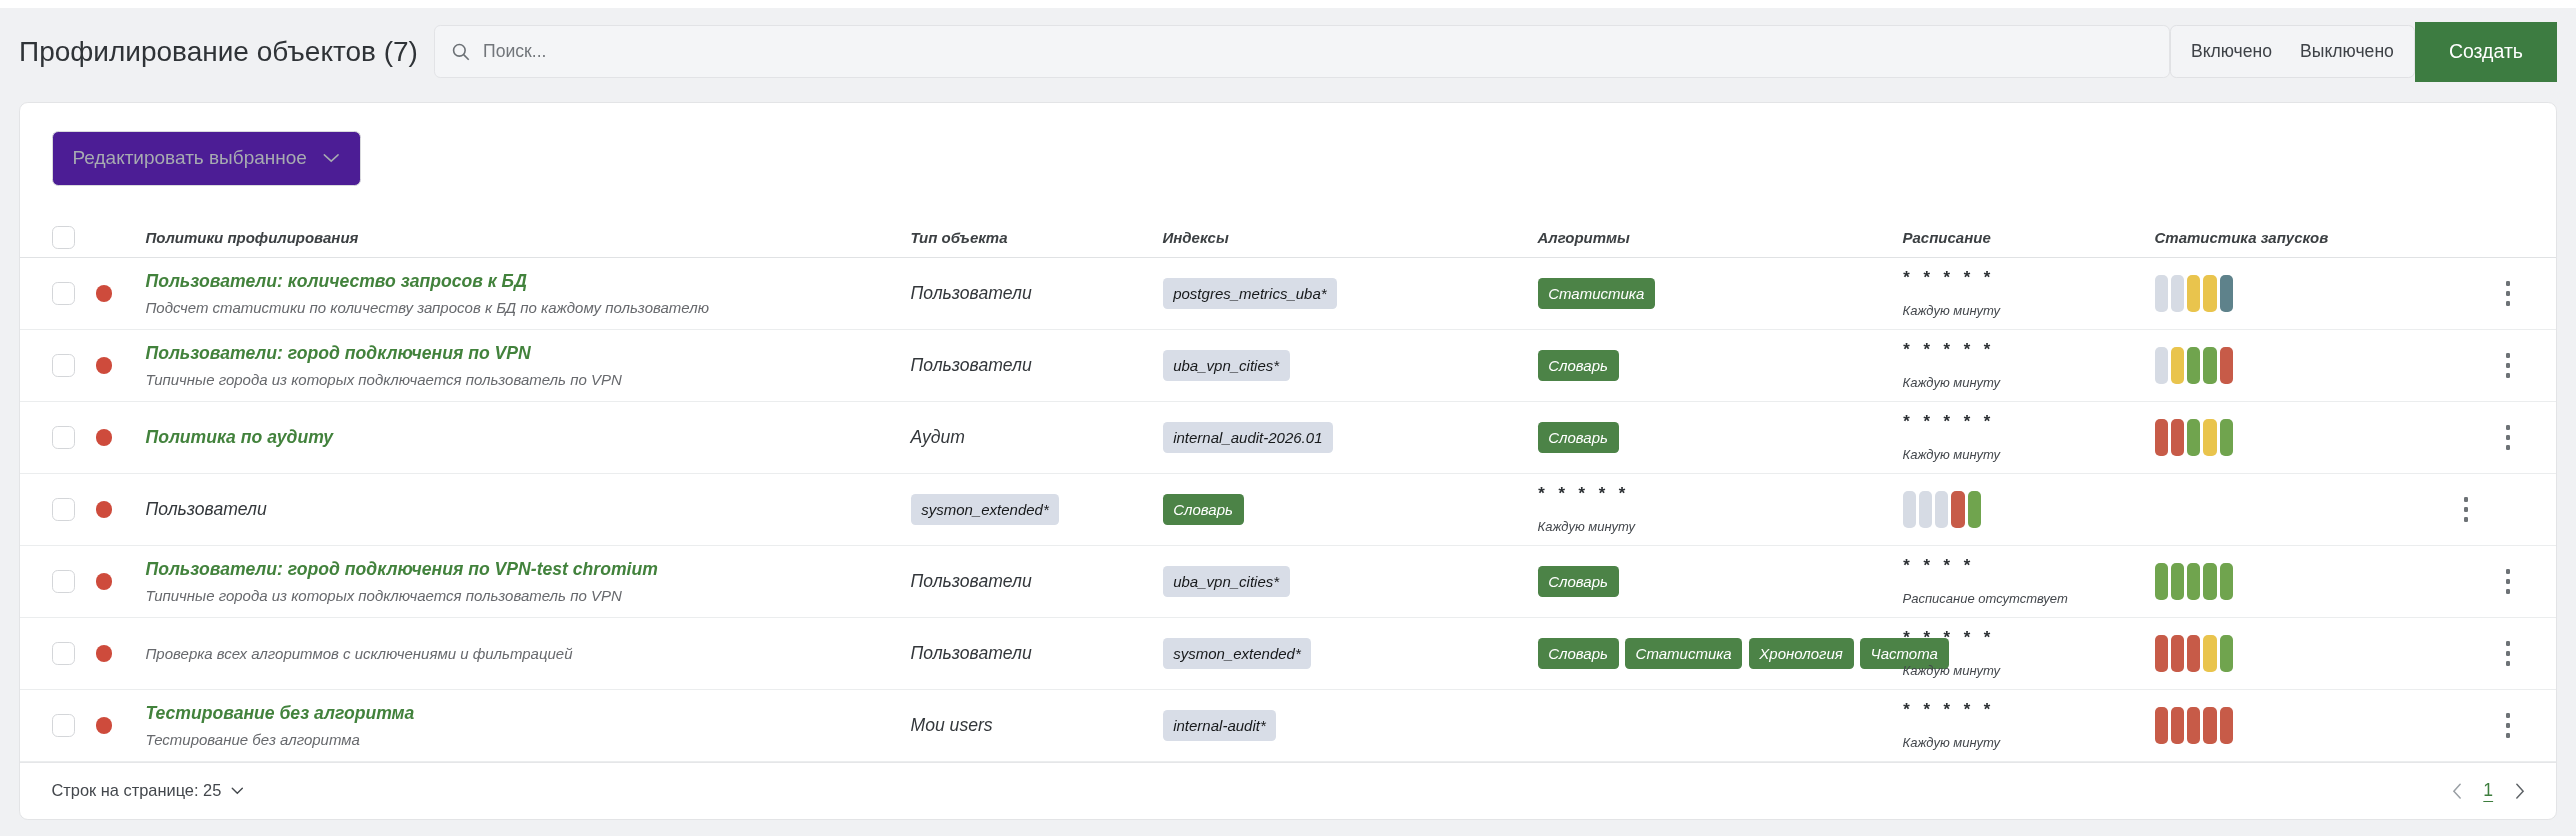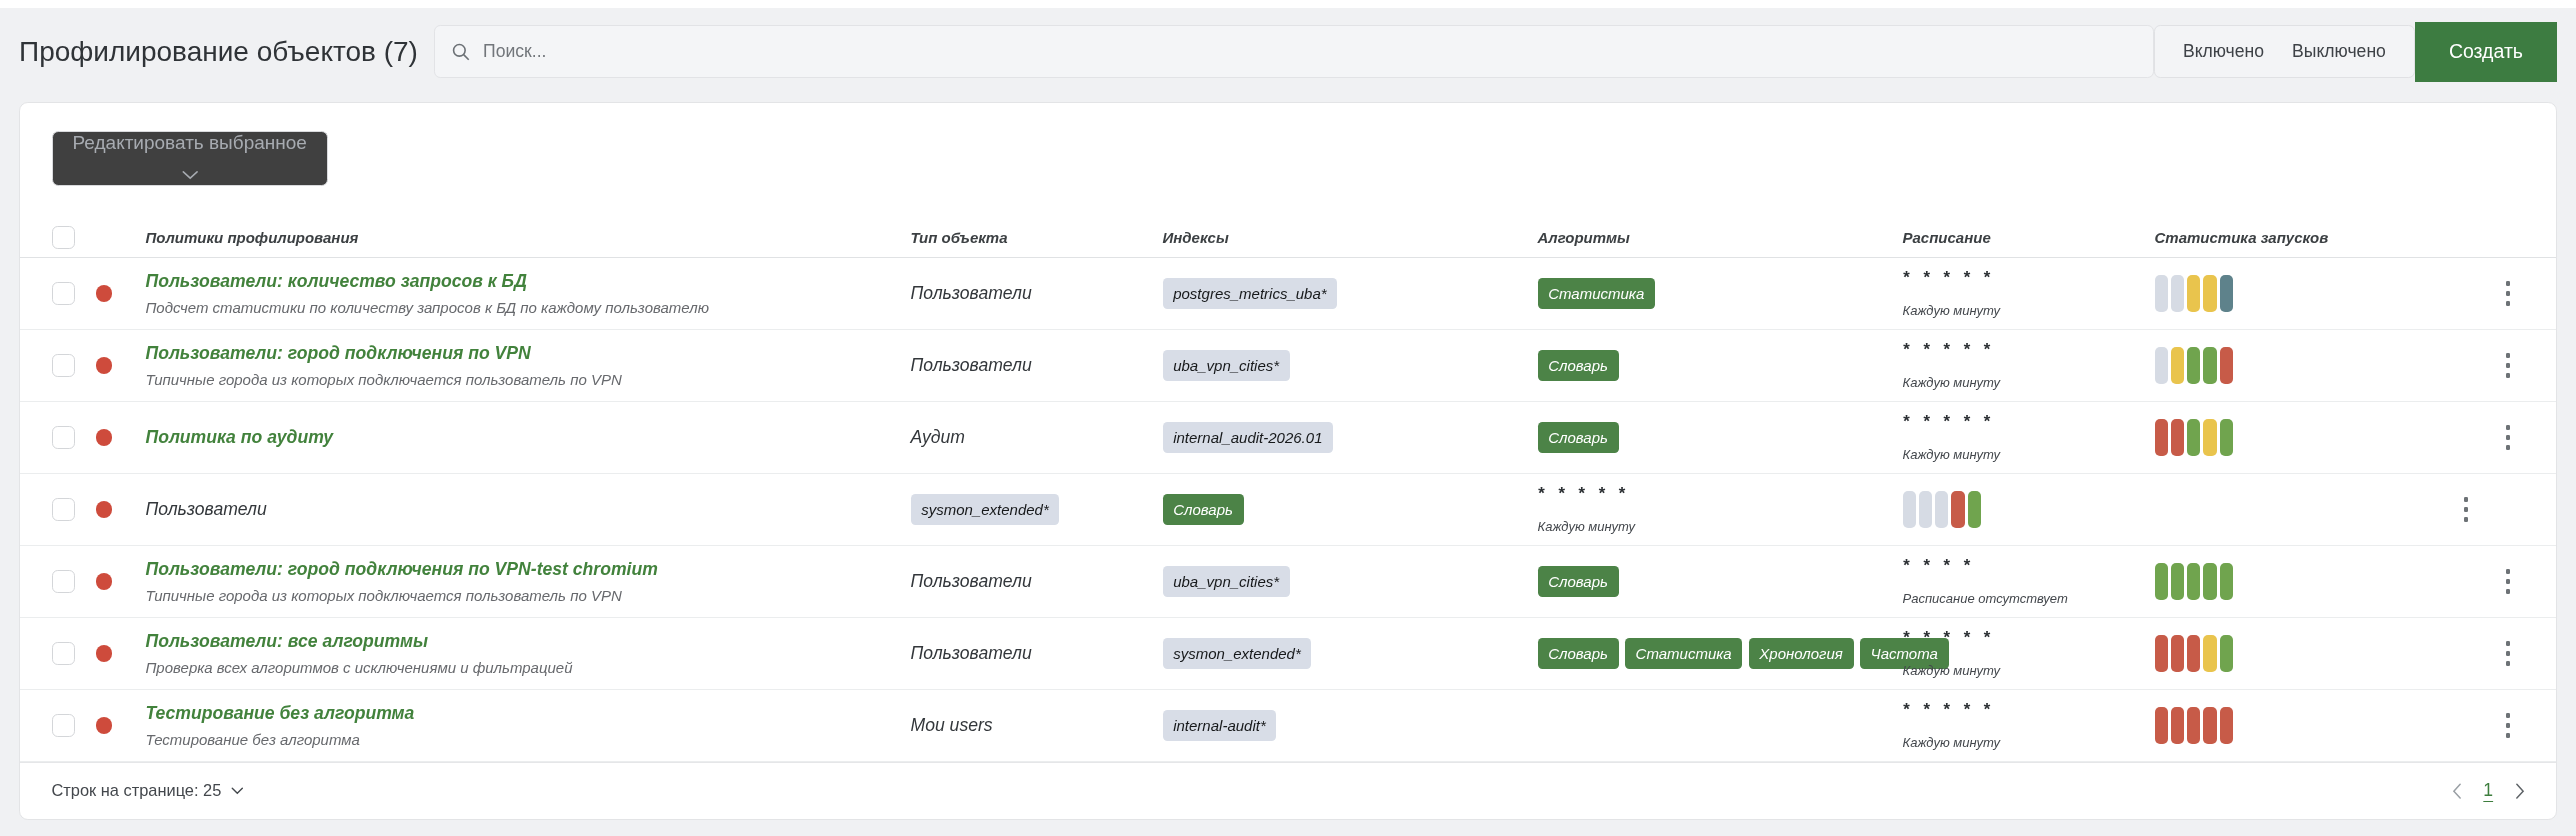--- a/index.html
+++ b/index.html
@@ -27,45 +27,44 @@
   }
   .search-box svg { flex: none; }
   .search-input {
     flex: 1; border: none; outline: none; background: transparent;
     font-family: "Liberation Sans", sans-serif;
     font-size: 17.6px; color: #33373b;
   }
   .search-input::placeholder { color: #72767b; }
   .toggle-group {
     height: 53px; background: #f3f4f6; border: 1.3px solid #e0e1e4; border-radius: 6.3px;
-    display: flex; align-items: center; padding: 0 28px; gap: 28px;
+    display: flex; align-items: center; padding: 0 20px; gap: 28px;
     white-space: nowrap;
   }
   .toggle-option { font-size: 17.6px; color: #3e4247; cursor: pointer; }
   .create-button {
     height: 60px; padding: 0 34px;
     background: #3d7c41; border: none; border-radius: 0;
     color: #ffffff; font-size: 19.5px; font-family: "Liberation Sans", sans-serif;
     cursor: pointer; white-space: nowrap;
   }
 
   
   .card {
     margin: 6.3px 19px 0 19px; height: 718px;
     background: #ffffff; border: 1.3px solid #e3e4e6; border-radius: 8.8px;
     display: flex; flex-direction: column;
   }
   .card-toolbar { padding: 28px 31.5px 0 31.5px; }
   .edit-selected-button {
-    height: 55px; padding: 0 20px; background: #404040;
+    height: 55px; padding: 0 20px; background: #4c1d95;
     border: 1.3px solid #d9dadd; border-radius: 6.3px;
     display: inline-flex; align-items: center; gap: 16.4px;
     font-size: 19px; color: #a7abb1; cursor: pointer;
     font-family: "Liberation Sans", sans-serif;
-    flex-direction: column;
   }
 
   
   .table { margin-top: 33px; flex: 1; display: flex; flex-direction: column; }
   .tgrid {
     display: grid;
     grid-template-columns: 44px 50px 765px 252px 375px 365px 252px 328px 1fr;
     align-items: center;
     padding: 0 31.5px;
     font-style: italic;
@@ -337,21 +336,20 @@
       </div>
 
       <div class="tgrid row">
         <div>
             <div class="checkbox"></div>
           </div>
         <div>
             <div class="status-dot" style="background: rgb(206, 75, 60);"></div>
           </div>
         <div class="cell-policy">
-          <span class="policy-title">Пользователи: все алгоритмы</span>
           <span class="policy-subtitle">Проверка всех алгоритмов с исключениями и фильтрацией</span>
         </div>
         <div class="cell-type">Пользователи</div>
         <div><span class="index-chip">sysmon_extended*</span></div>
         <div class="cell-algos">
             <span class="algo-chip">Словарь</span>
             <span class="algo-chip">Статистика</span>
             <span class="algo-chip">Хронология</span>
             <span class="algo-chip">Частота</span>
           </div>

